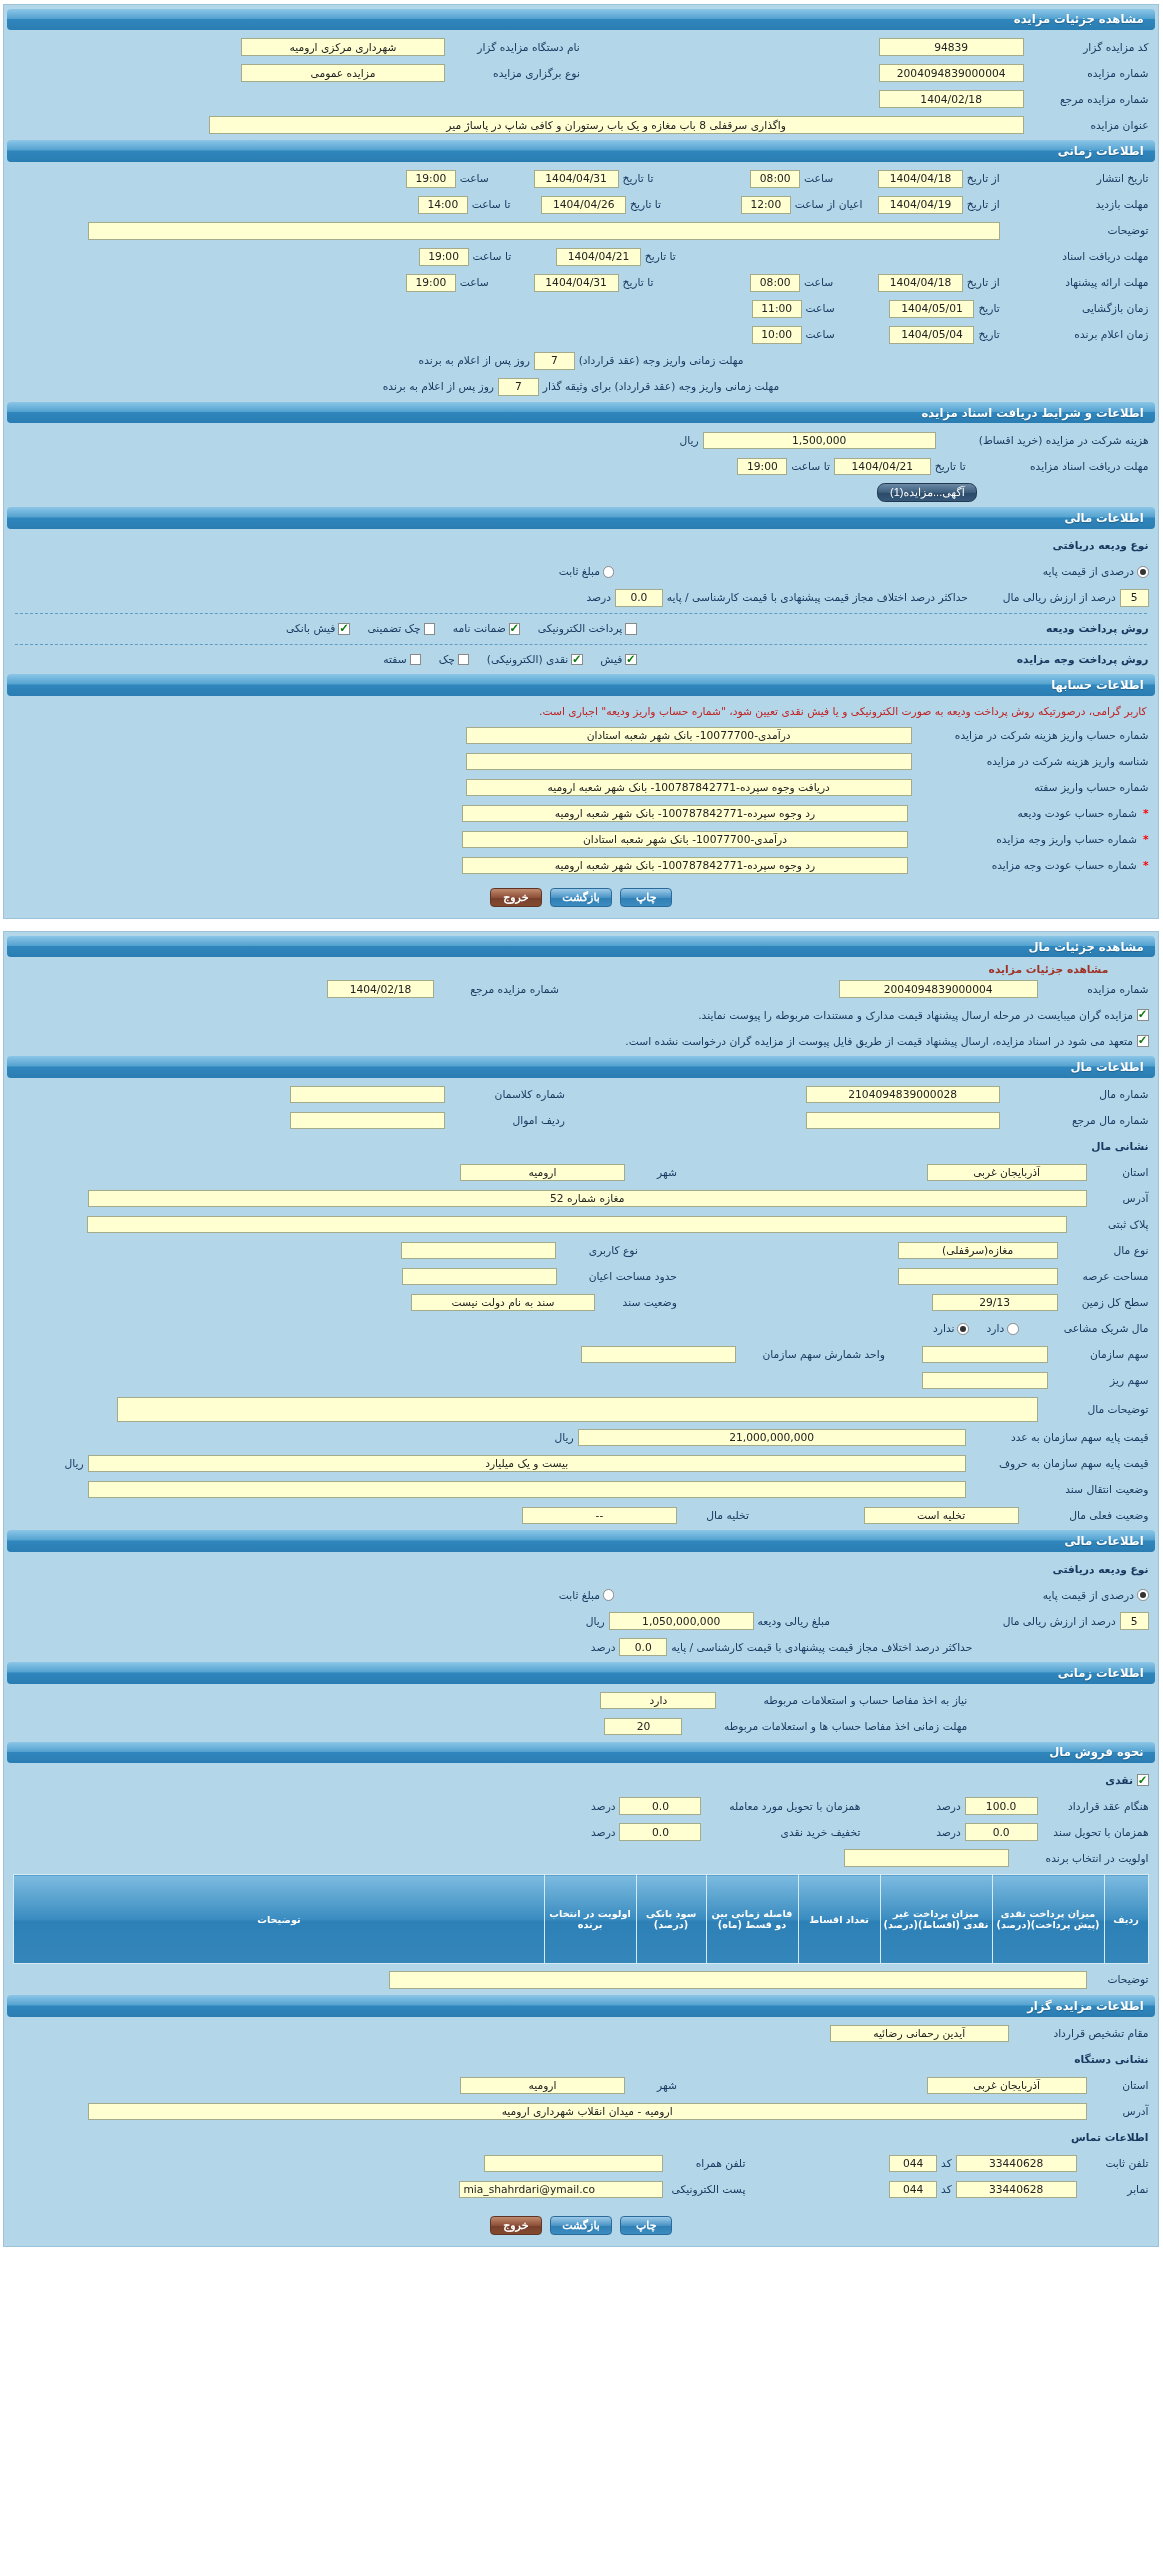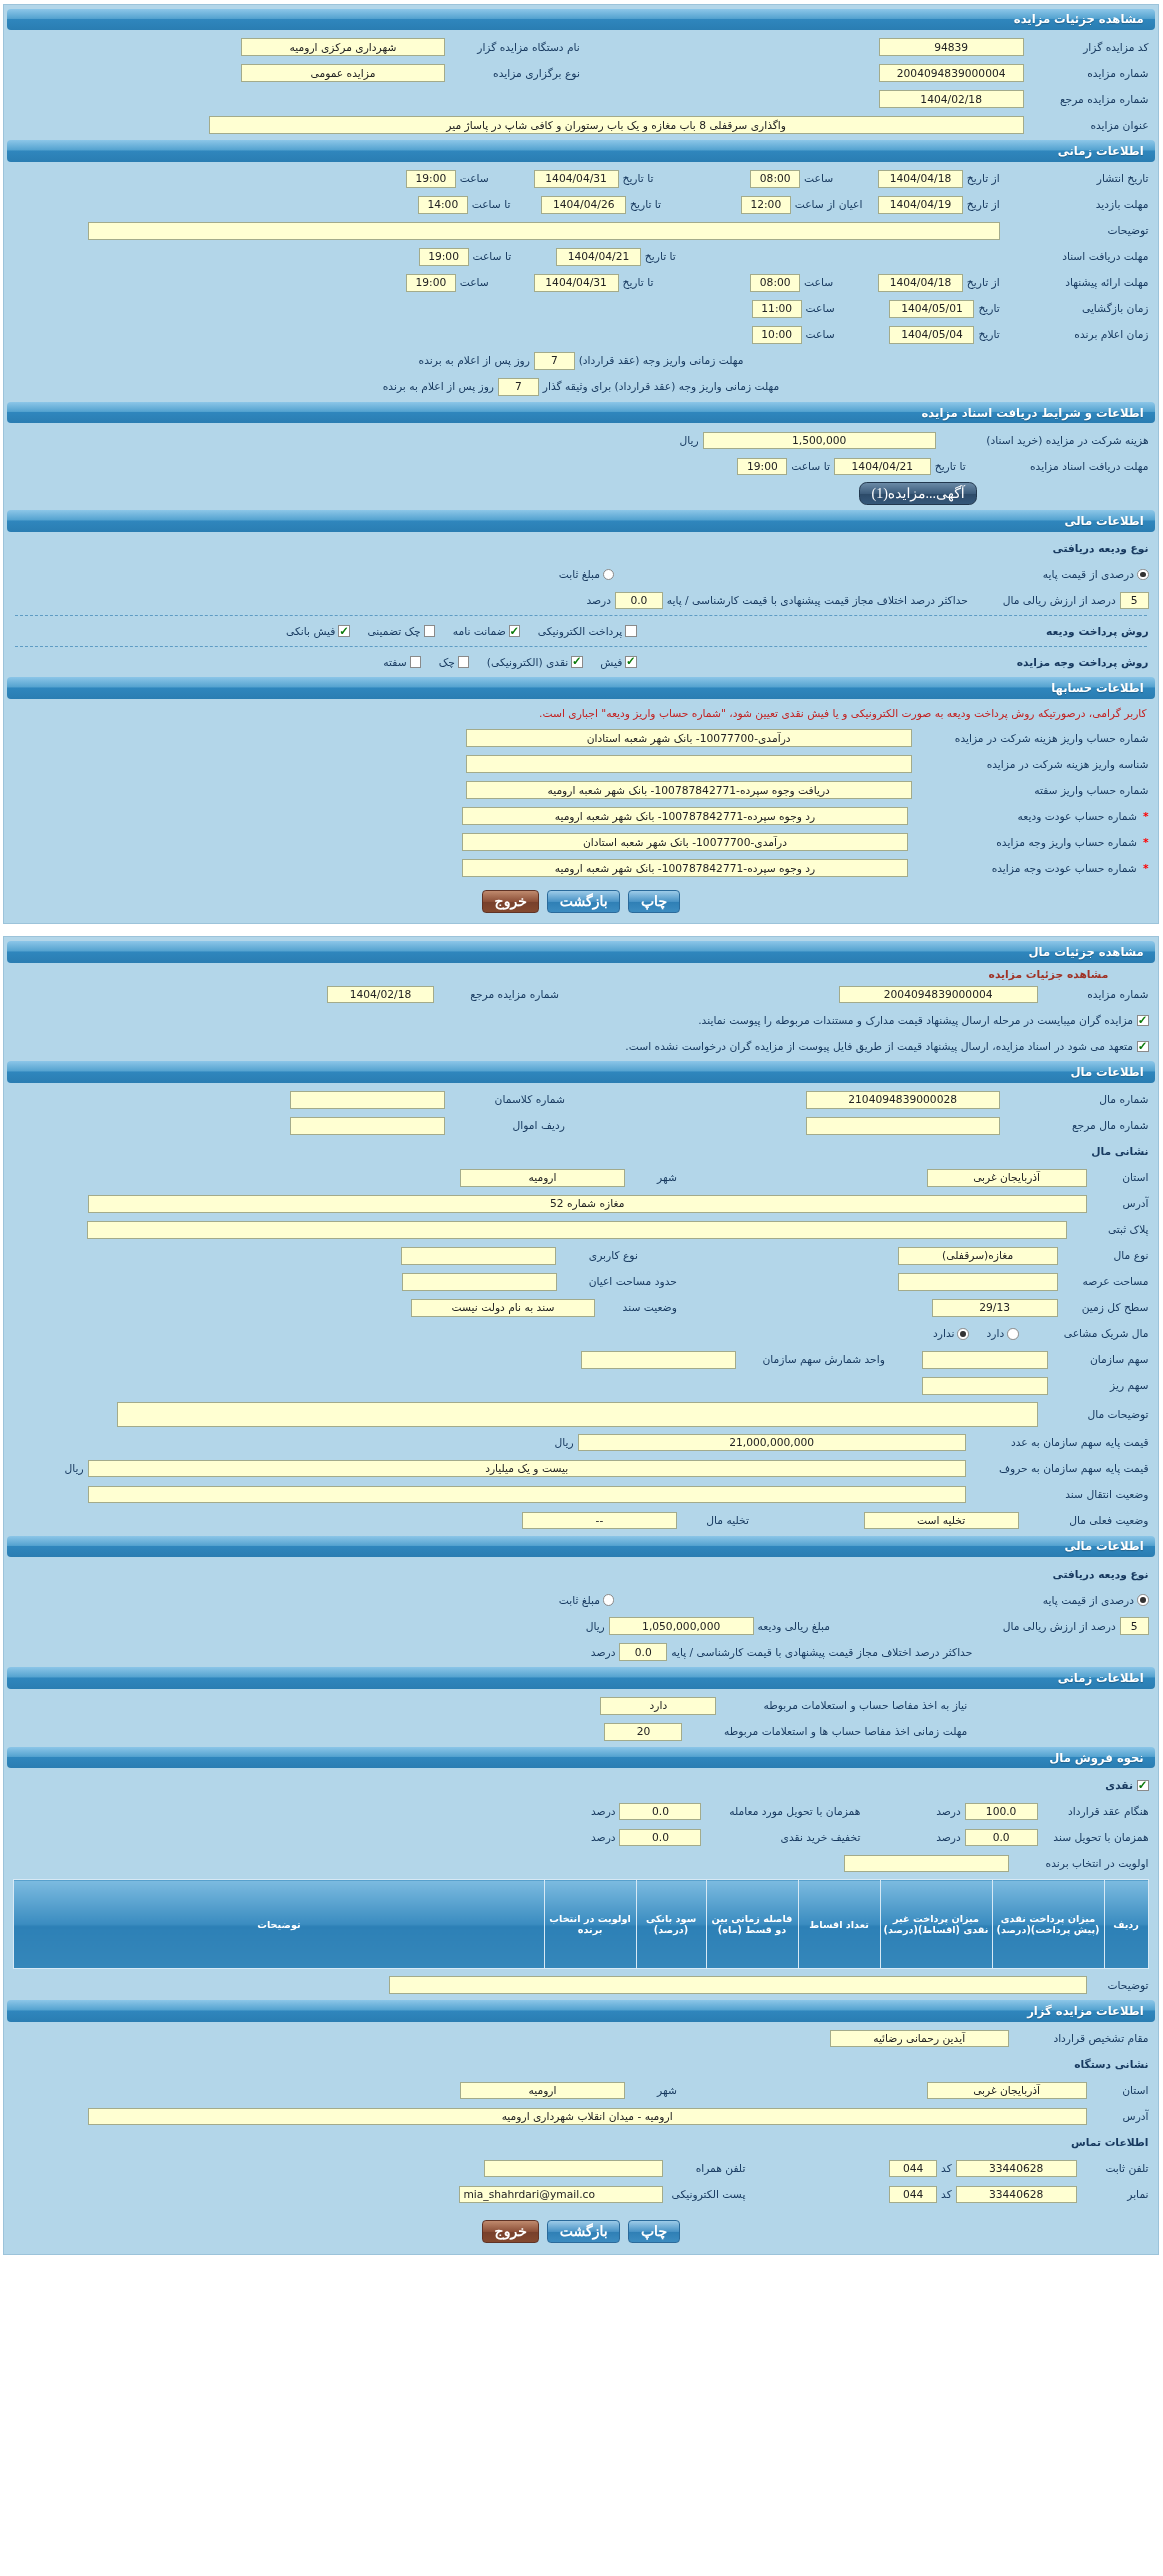--- a/index.html
+++ b/index.html
@@ -12,21 +12,21 @@
   .lbl{white-space:nowrap}
   .b{font-weight:bold}
   .sp{flex:0 0 auto;height:1px}
   .inp{background:#ffffd2;border:1px solid #a3ab8b;height:17.5px;font-family:inherit;font-size:10.7px;color:#222;padding:0 2.9px;text-align:center;direction:rtl}
   .inp.ltr{direction:ltr;text-align:left}
   .inp.tall{height:25px}
   .dash{border-top:1px dashed #5e9cc4;margin:1.9px 9.7px}
   .notice{color:#c22222;padding:4.8px 9.7px}
   .redlink{color:#a03226;font-weight:bold;cursor:pointer;padding:1.9px 48px 0 0;display:block}
   .star{color:#f00;font-weight:bold;width:7.8px;display:inline-block}
-  .btn{display:inline-block;min-width:52px;padding:1.9px 11.6px;border:1px solid #2a6a9b;border-radius:3.9px;background:linear-gradient(#9dcbe8,#4a94c6 50%,#2f7fb5 52%,#3c8cc0);color:#fff;font-family:Liberation Serif, serif;font-size:14px;font-weight:bold;cursor:pointer;text-align:center}
+  .btn{display:inline-block;min-width:52px;padding:1.9px 11.6px;border:1px solid #2a6a9b;border-radius:3.9px;background:linear-gradient(#9dcbe8,#4a94c6 50%,#2f7fb5 52%,#3c8cc0);color:#fff;font-family:Liberation Sans, sans-serif;font-size:11px;font-weight:bold;cursor:pointer;text-align:center}
   .btn.exit{border-color:#5f3326;background:linear-gradient(#c08a6e,#8d5038 50%,#77402c 52%,#84492f)}
   .btn.dark{border-color:#22384e;border-radius:7.8px;background:linear-gradient(#6b8aa6,#3d5d7c 50%,#2c4a68 52%,#35587a);font-weight:normal}
   .chk,.rad{display:flex;align-items:center;gap:2.9px;margin-left:13.6px;white-space: nowrap}
   input[type=checkbox],input[type=radio]{appearance:none;-webkit-appearance:none;width:11.6px;height:11.6px;background:#fff;border:1px solid #8a8a8a;margin:0;position:relative;flex:0 0 auto}
   input[type=radio]{border-radius:50%}
   input[type=checkbox]:checked::after{content:"\2713";position:absolute;top:-2.9px;right:0;color:#0a7a0a;font-size:11.6px;font-weight:bold}
   input[type=radio]:checked::after{content:"";position:absolute;top:1.9px;left:1.9px;width:5.8px;height:5.8px;border-radius:50%;background:#333}
   .inst{width:calc(100% - 15.5px);margin:2.9px 7.8px;border-collapse:collapse;table-layout:fixed;direction:rtl}
   .inst th{background:linear-gradient(#7cbbe0,#3a8cc0 50%,#2d80b6 52%,#3587ba);color:#fff;font-size:9.7px;font-weight:bold;border:1px solid #d7e9f5;padding:3.9px 2.9px;height:89px;vertical-align:middle;text-align:center;white-space:normal}
 </style>
@@ -148,21 +148,21 @@
     </div>
     <div class="row center">
       <span class="lbl">مهلت زمانی واریز وجه (عقد قرارداد) برای وثیقه گذار</span>
       <input class="inp" style="width: 41px;" readonly="" value="7">
       <span class="lbl">روز پس از اعلام به برنده</span>
     </div>
 
     <div class="sec-head">اطلاعات و شرایط دریافت اسناد مزایده</div>
 
     <div class="row">
-      <span class="lbl" style="width:209px">هزینه شرکت در مزایده (خرید اسناد)</span>
+      <span class="lbl" style="width:209px">هزینه شرکت در مزایده (خرید اقساط)</span>
       <input class="inp" style="width: 233px;" readonly="" value="1,500,000">
       <span class="lbl">ریال</span>
     </div>
     <div class="row">
       <span class="lbl" style="width:179px">مهلت دریافت اسناد مزایده</span>
       <span class="lbl">تا تاریخ</span>
       <input class="inp" style="width: 97px;" readonly="" value="1404/04/21">
       <span class="lbl">تا ساعت</span>
       <input class="inp" style="width: 50px;" readonly="" value="19:00">
     </div>

